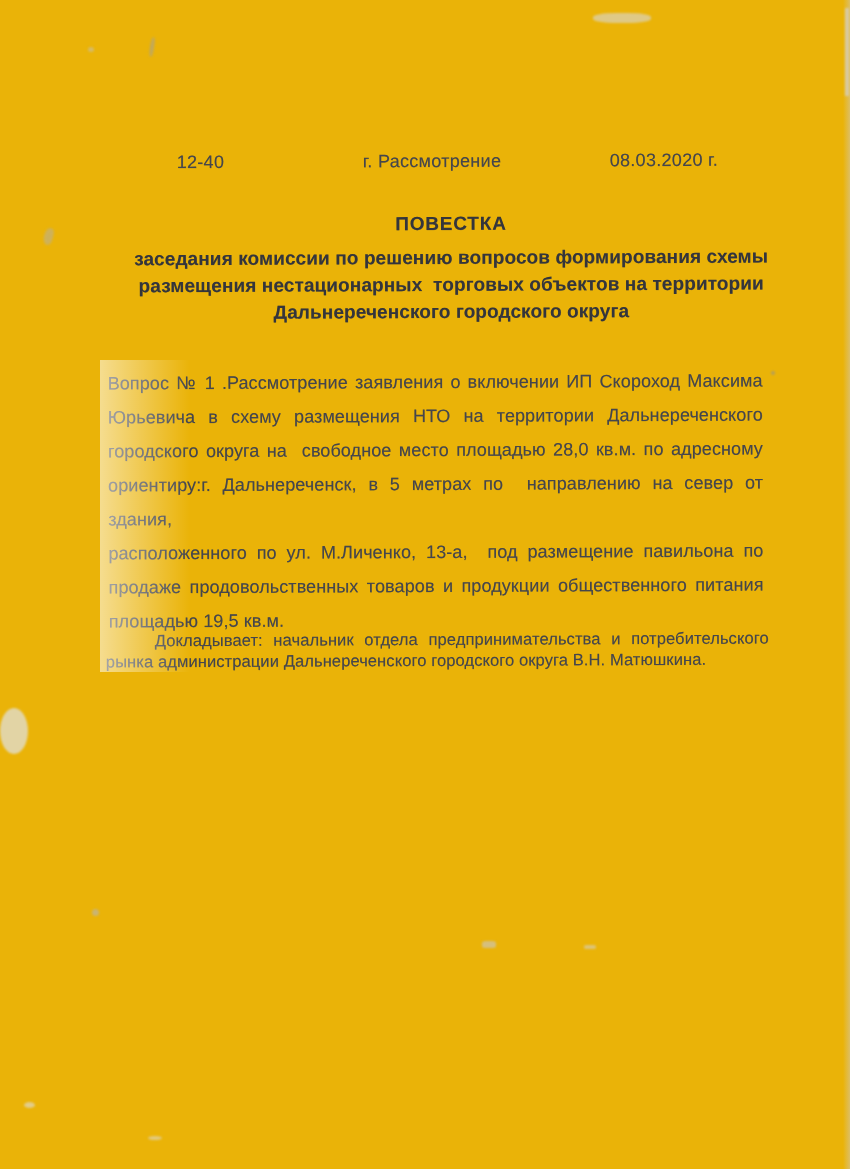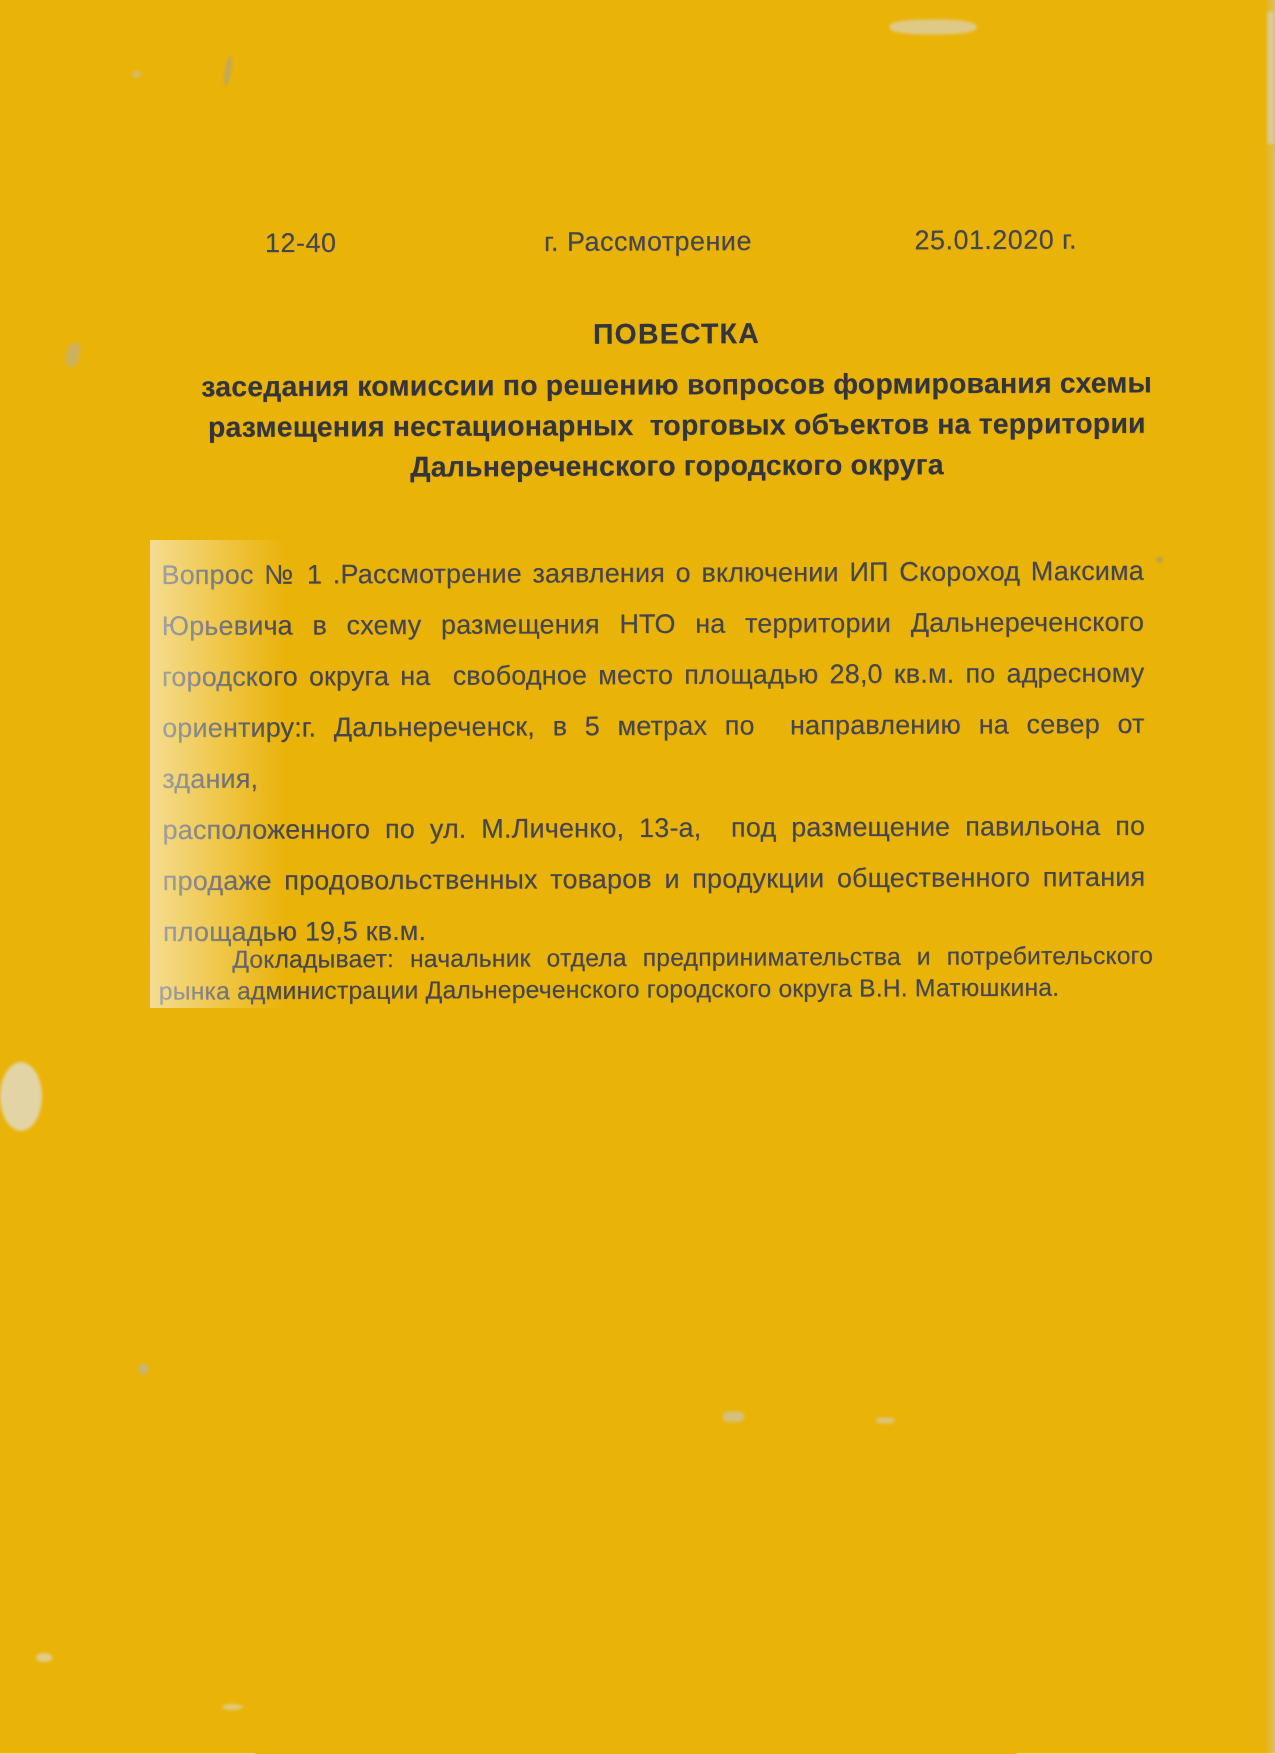--- a/index.html
+++ b/index.html
@@ -101,21 +101,21 @@
 </head>
 <body>
 
 <div class="page">
 
   <div class="sheet-content">
 
     <div>
       <span class="hdr hdr-num txt">12-40</span>
       <span class="hdr hdr-city txt">г. Рассмотрение</span>
-      <span class="hdr hdr-date txt">25.01.2020 г.</span>
+      <span class="hdr hdr-date txt">08.03.2020 г.</span>
     </div>
 
     <div class="doc-title txt">ПОВЕСТКА</div>
 
     <div class="subtitle">
       <div class="txt">заседания комиссии по решению вопросов формирования схемы</div>
       <div class="txt">размещения нестационарных  торговых объектов на территории</div>
       <div class="txt">Дальнереченского городского округа</div>
     </div>
 

